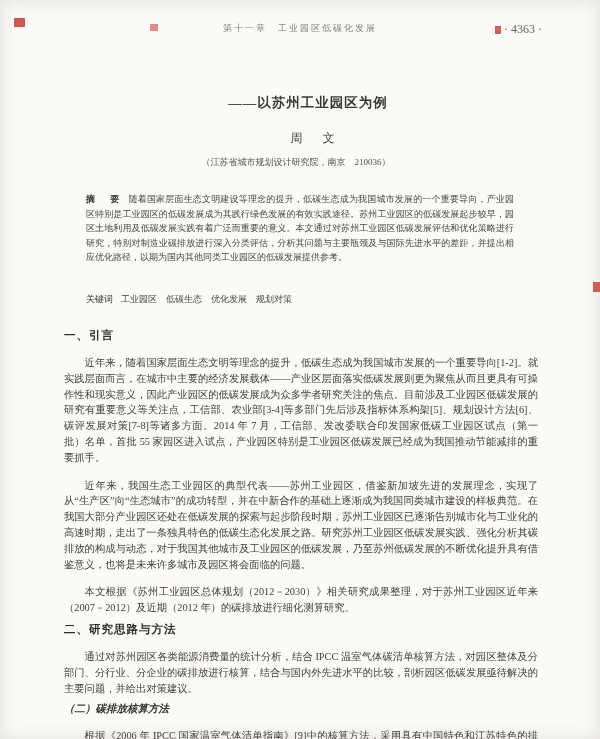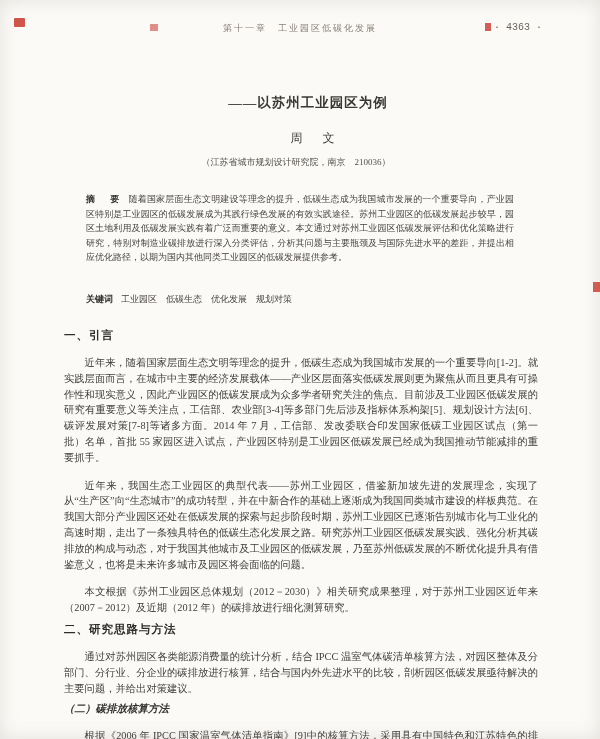--- a/index.html
+++ b/index.html
@@ -20,21 +20,21 @@
   .page-header {
     position: absolute; top: 22px; left: 0; right: 0; height: 16px;
   }
   .chapter {
     text-align: center;
     font-size: 9px; letter-spacing: 2px;
     color: #8a8078;
   }
   .pageno {
     position: absolute; right: 58px; top: 0;
-    font-size: 10px; color: #6b6258; font-family: Liberation Mono, monospace;
+    font-size: 12px; color: #6b6258;
   }
   .red-corner {
     position: absolute; left: 14px; top: -4px;
     width: 11px; height: 9px; background: #c8372b; opacity: .85;
     border-radius: 1px;
   }
   .red-tick-pageno {
     display: inline-block; width: 6px; height: 8px;
     background: #c8372b; opacity: .8; margin-right: 3px;
     vertical-align: middle;
@@ -75,21 +75,21 @@
   .abstract {
     position: absolute; top: 192px; left: 86px; right: 86px;
     font-size: 9px; line-height: 14.6px;
     text-align: justify; color: #474440;
   }
   .abstract .lbl { font-weight: bold; letter-spacing: 3px; margin-right: 6px; color: #35332f; }
   .keywords {
     position: absolute; top: 293px; left: 86px; right: 86px;
     font-size: 9px; color: #474440;
   }
-  .keywords .lbl { font-weight: bold; margin-right: 8px; color: #35332f; }
+  .keywords .lbl { font-weight: normal; margin-right: 8px; color: #35332f; }
   
   .body-text {
     position: absolute; top: 322px; left: 64px; right: 62px;
   }
   h2.sec {
     font-size: 11.5px; font-weight: bold; color: #2f2d2a;
     margin: 6px 0 8px 0; letter-spacing: 1px;
   }
   h3.subsec {
     font-size: 10.5px; font-weight: bold; color: #35332f;

